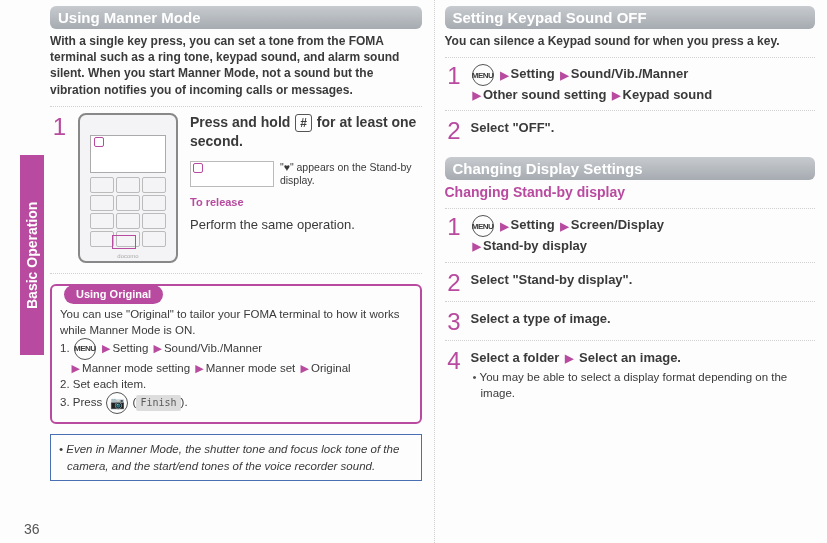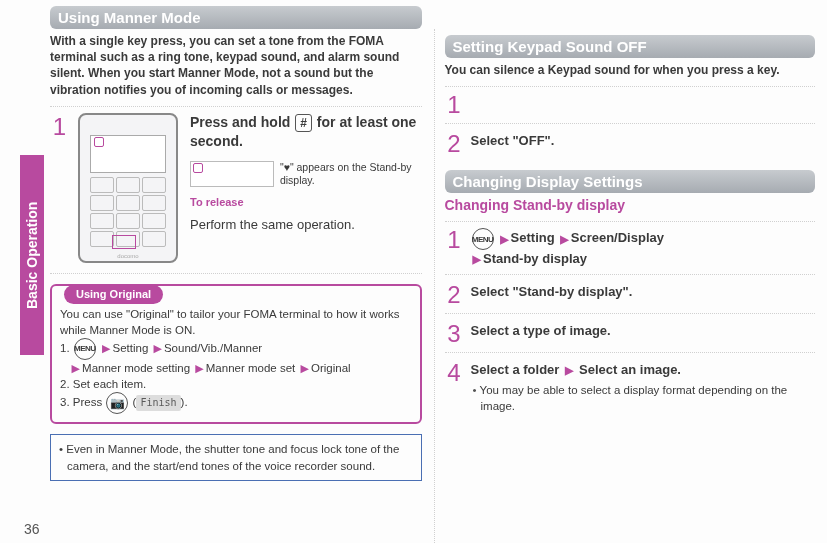--- a/index.html
+++ b/index.html
@@ -58,21 +58,20 @@
     display: flex;
     gap: 0;
   }
   .col {
     width: 50%;
     padding: 6px 12px 0 10px;
     position: relative;
   }
   .col + .col {
     border-left: 1px dotted var(--dotted);
-    margin-top: 29px;
   }
 
   .section-head {
     margin: 0 0 4px 0;
     padding: 3px 8px;
     font-size: 15px;
     font-weight: bold;
     color: #fff;
     background: linear-gradient(#c7cbcf, #a6abb1);
     border-radius: 6px;
@@ -326,20 +325,21 @@
 
   .note-box {
     border: 1px solid #4a6fb3;
     padding: 6px 8px;
     font-size: 11.5px;
     line-height: 1.4;
   }
   .note-box .bullet {
     padding-left: 8px;
     text-indent: -8px;
+    font-style: italic;
   }
   .note-box .bullet::before {
     content: "• ";
   }
 </style>
 </head>
 <body>
 
 <div class="side-tab">
   <div class="tab-label">Basic Operation</div>
@@ -421,20 +421,27 @@
     </div>
   </div>
 
   <div class="col">
     <div class="section-head">Setting Keypad Sound OFF</div>
     <p class="plain" style="font-weight:bold;">You can silence a Keypad sound for when you press a key.</p>
     <hr class="dotsep">
 
     <div class="step">
       <div class="step-num">1</div>
+      <div class="step-body">
+        <span class="menu-circ">MENU</span>
+        <span class="tri">▶</span><span>Setting</span>
+        <span class="tri">▶</span><span>Sound/Vib./Manner</span><br>
+        <span class="tri">▶</span><span>Other sound setting</span>
+        <span class="tri">▶</span><span>Keypad sound</span>
+      </div>
     </div>
 
     <div class="step no-border">
       <div class="step-num">2</div>
       <div class="step-body">Select "OFF".</div>
     </div>
 
     <div class="section-head">Changing Display Settings</div>
     <div class="section-sub">Changing Stand-by display</div>
     <hr class="dotsep">

